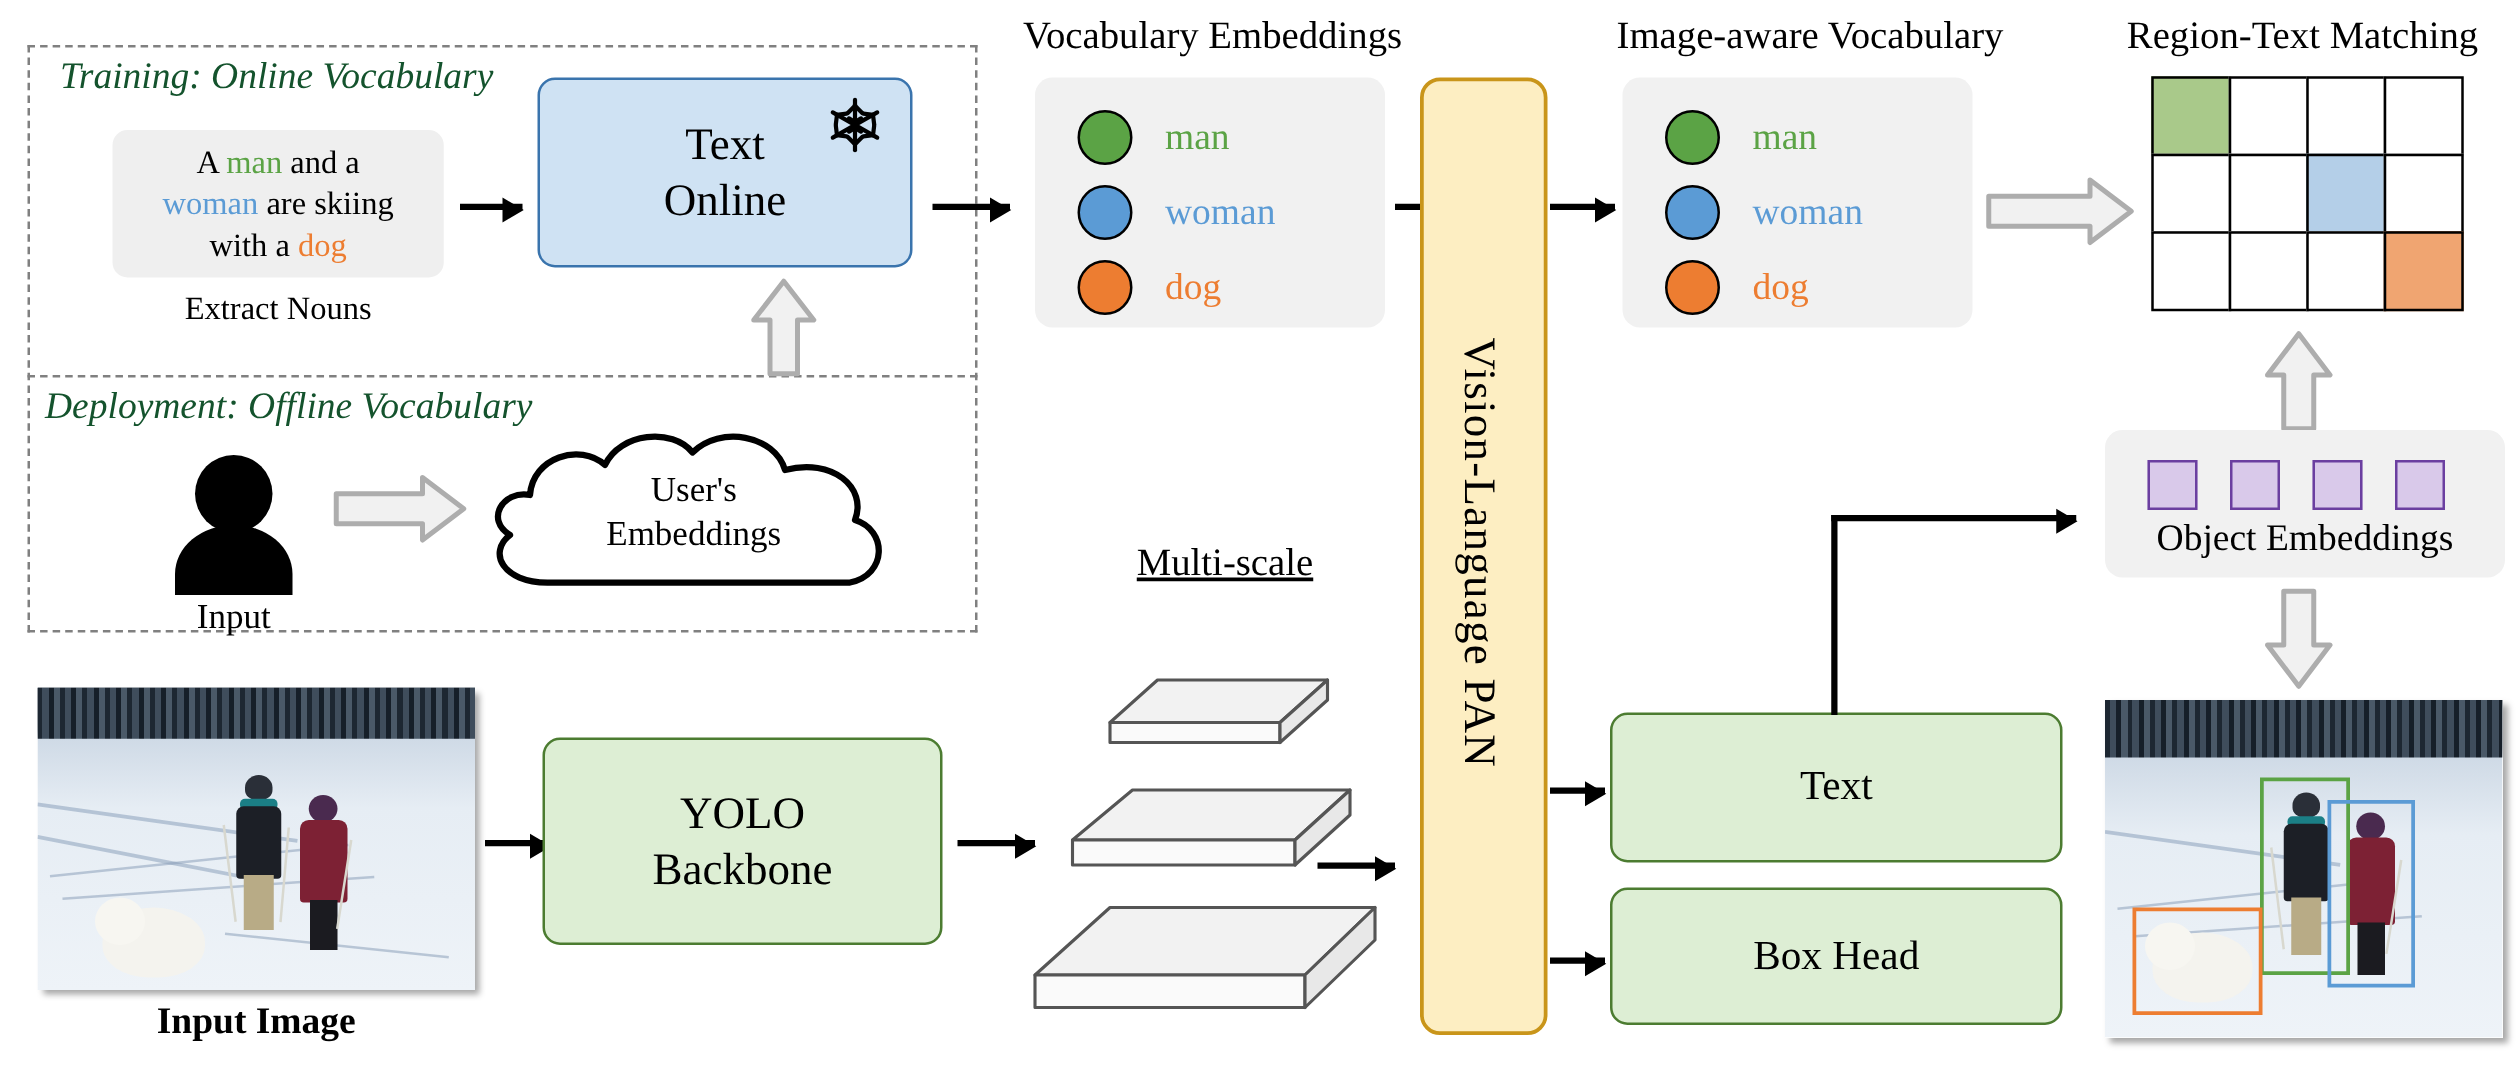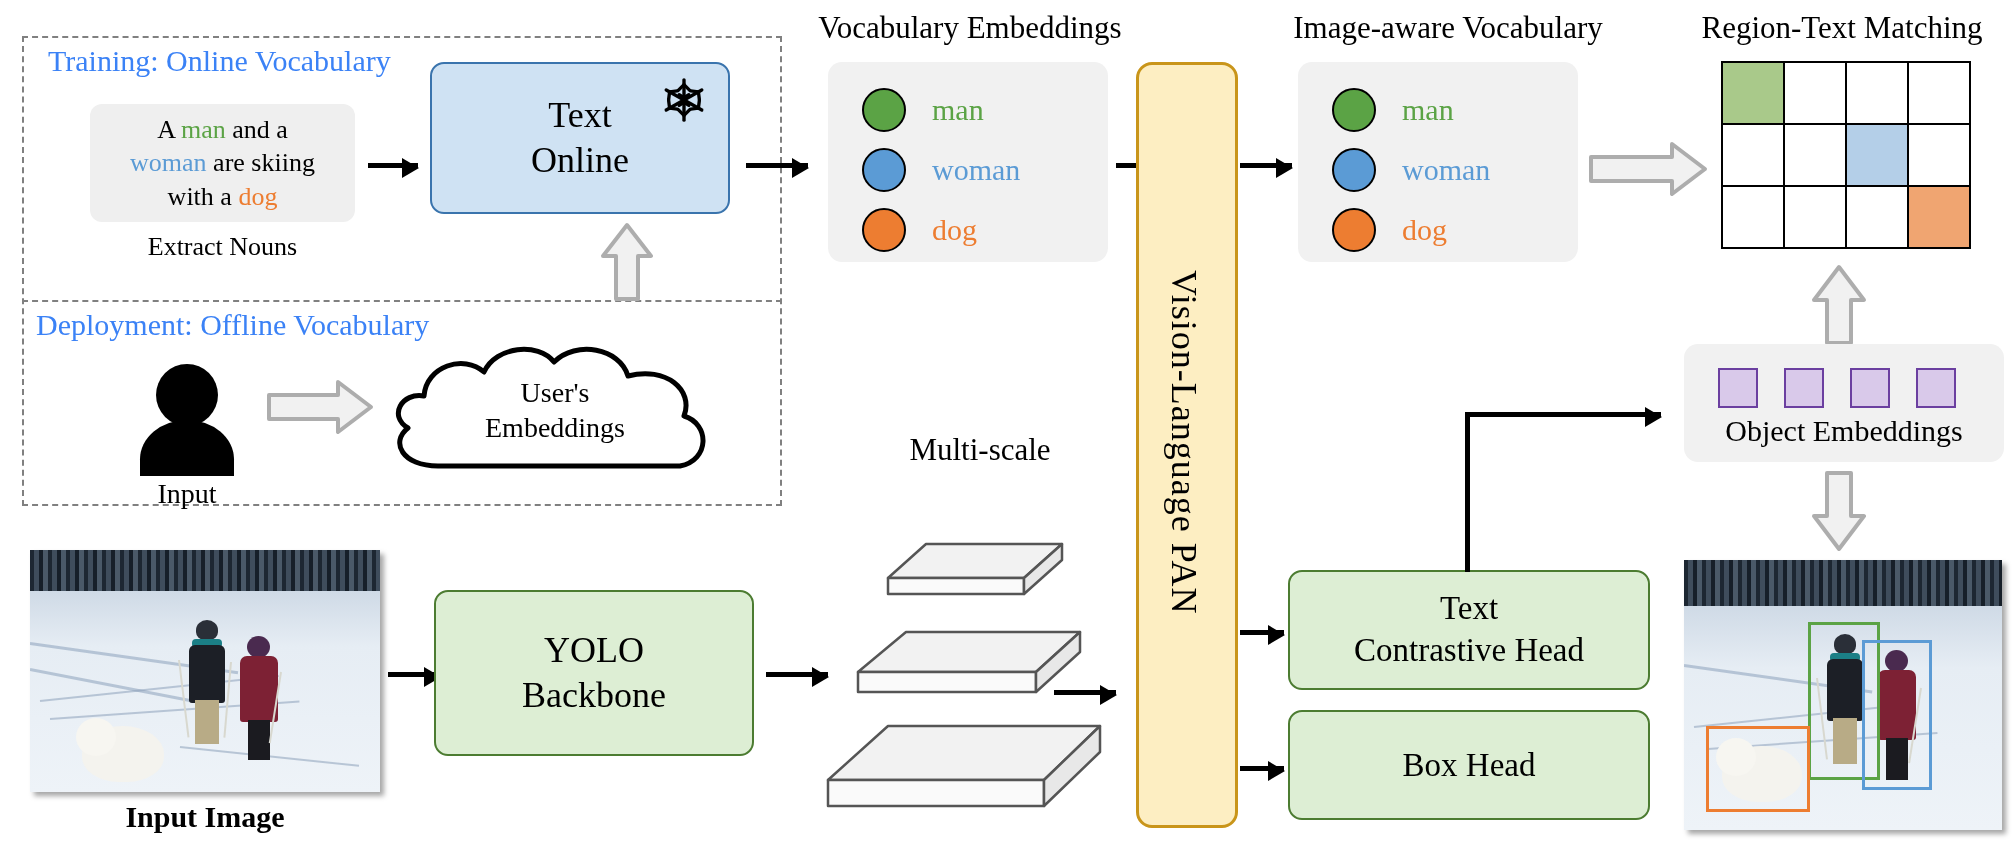--- a/index.html
+++ b/index.html
@@ -4,21 +4,21 @@
 <style>
   html,body{margin:0;padding:0;background:#fff;}
   body{width:2015px;height:863px;position:relative;overflow:hidden;
        font-family:"Liberation Serif","DejaVu Serif",serif;color:#000;}
   .abs{position:absolute;}
   .ctr{display:flex;align-items:center;justify-content:center;text-align:center;}
 
   
   .dashbox{border:2.5px dashed #808080;box-sizing:border-box;}
 
-  .sect-title{color:#3b82f6;font-weight:400;white-space:nowrap;}
+  .sect-title{font-style:italic;color:#14532d;font-weight:400;white-space:nowrap;}
 
   
   .rbox{box-sizing:border-box;border-radius:14px;}
   .blue-box{background:#cfe2f3;border:2.5px solid #3a74ad;}
   .green-box{background:#ddeed4;border:2.5px solid #4c7c31;}
   .yellow-box{background:#fdeec2;border:3px solid #c9951a;border-radius:16px;}
   .gray-panel{background:#f1f1f1;border-radius:14px;}
   .gray-bubble{background:#efefef;border-radius:12px;text-align:right;}
 
   
@@ -273,21 +273,21 @@
 
 <div class="arrow-h" style="left:388px;top:672px;width:52px;"></div>
 
 <div class="abs rbox green-box ctr" style="left:434px;top:590px;width:320px;height:166px;flex-direction:column;font-size:36px;line-height:1.26;">
   <div>YOLO</div>
   <div>Backbone</div>
 </div>
 
 <div class="arrow-h" style="left:766px;top:672px;width:62px;"></div>
 
-<div class="abs ctr" style="left:840px;top:430px;width:280px;flex-direction:column;font-size:31px;line-height:1.26;">
+<div class="abs ctr" style="left:840px;top:430px;width:280px;flex-direction:column;font-size:31px;line-height:1.26;text-decoration:underline;">
   <div>Multi-scale</div>
 </div>
 
 <svg class="slab" style="left:886px;top:540px;" width="180" height="62" viewBox="0 0 180 62">
   <polygon points="40,4 176,4 138,38 2,38" fill="#f2f2f2" stroke="#555" stroke-width="2.5" stroke-linejoin="round"></polygon>
   <polygon points="2,38 138,38 138,54 2,54" fill="#fafafa" stroke="#555" stroke-width="2.5" stroke-linejoin="round"></polygon>
   <polygon points="138,38 176,4 176,20 138,54" fill="#e8e8e8" stroke="#555" stroke-width="2.5" stroke-linejoin="round"></polygon>
 </svg>
 
 <svg class="slab" style="left:856px;top:628px;" width="228" height="74" viewBox="0 0 228 74">
@@ -299,21 +299,20 @@
 <svg class="slab" style="left:826px;top:722px;" width="278" height="96" viewBox="0 0 278 96">
   <polygon points="62,4 274,4 218,58 2,58" fill="#f2f2f2" stroke="#555" stroke-width="2.5" stroke-linejoin="round"></polygon>
   <polygon points="2,58 218,58 218,84 2,84" fill="#fafafa" stroke="#555" stroke-width="2.5" stroke-linejoin="round"></polygon>
   <polygon points="218,58 274,4 274,30 218,84" fill="#e8e8e8" stroke="#555" stroke-width="2.5" stroke-linejoin="round"></polygon>
 </svg>
 
 <div class="arrow-h" style="left:1054px;top:690px;width:62px;"></div>
 
 <div class="abs rbox green-box ctr" style="left:1288px;top:570px;width:362px;height:120px;flex-direction:column;font-size:33px;line-height:1.26;">
   <div>Text</div>
-  <div>Contrastive Head</div>
 </div>
 
 <div class="abs rbox green-box ctr" style="left:1288px;top:710px;width:362px;height:110px;font-size:33px;">
   <div>Box Head</div>
 </div>
 
 <div class="arrow-h" style="left:1240px;top:630px;width:44px;"></div>
 <div class="arrow-h" style="left:1240px;top:766px;width:44px;"></div>
 
 <div class="abs" style="left:1465px;top:412px;width:5px;height:160px;background:#000;"></div>

